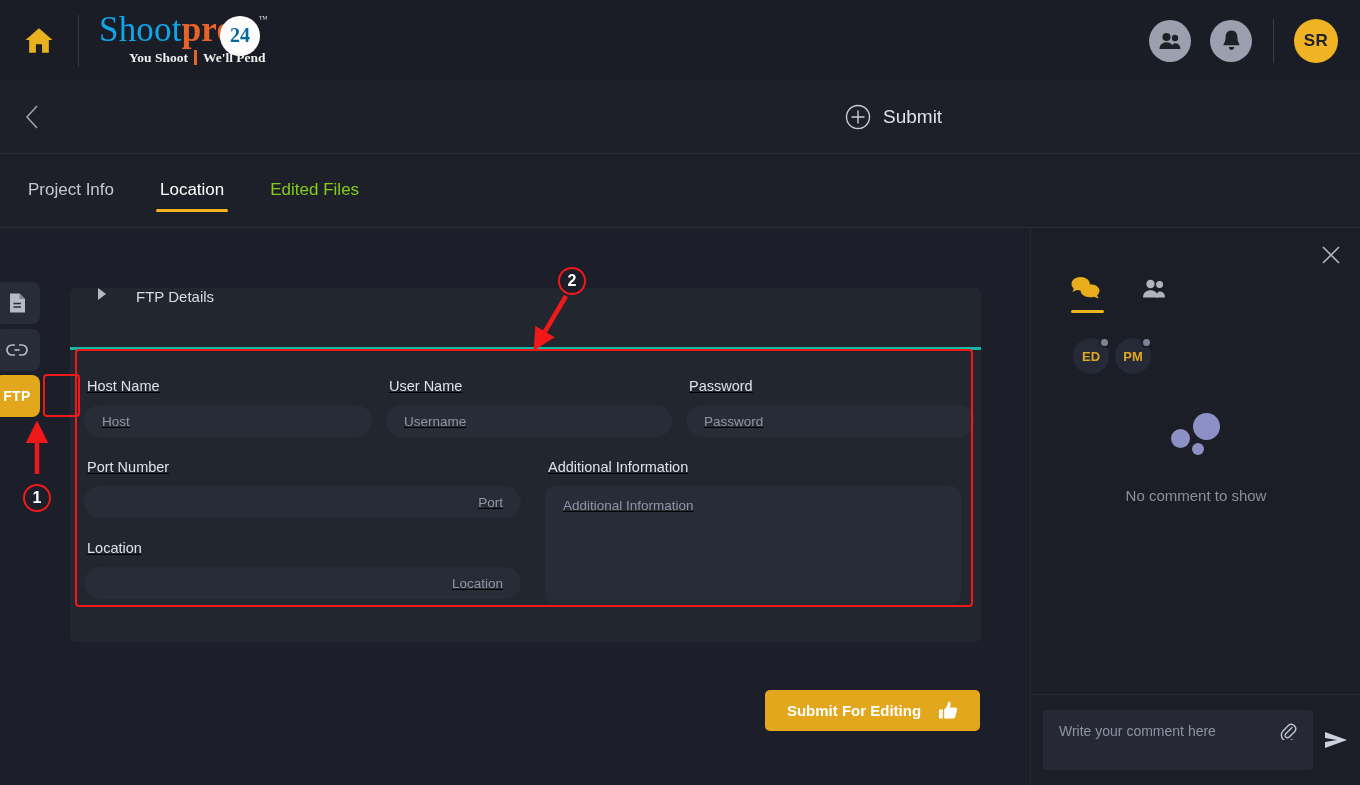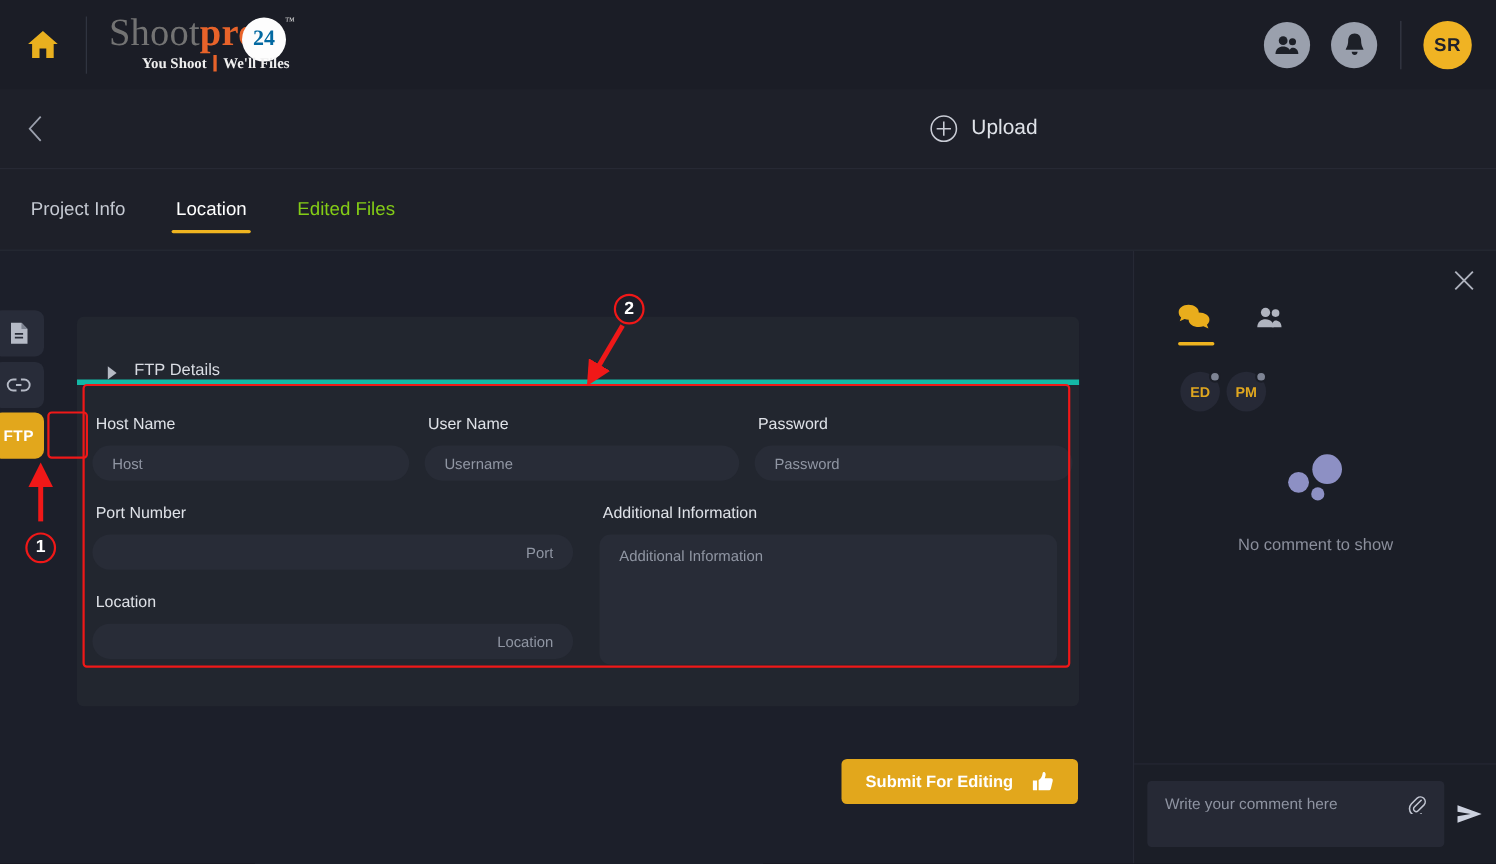--- a/index.html
+++ b/index.html
@@ -15,21 +15,21 @@
   .header {
     position: absolute; left: 0; top: 0; width: 1360px; height: 81px;
     background: #1b1d26;
     display: flex; align-items: center;
   }
   .home-btn { width: 78px; display: flex; align-items: center; justify-content: center; cursor: pointer; }
   .home-icon { width: 30px; height: 27px; display: block; }
   .hdr-divider { width: 1px; height: 52px; background: #343844; }
   .logo-wrap { margin-left: 20px; position: relative; width: 176px; height: 58px; }
   .logo-main { font-family: "Liberation Serif", serif; font-size: 35px; line-height: 36px; letter-spacing: .2px; }
-  .logo-shoot { color: #737373; }
+  .logo-shoot { color: #0ea5e9; }
   .logo-pro { color: #e8632a; font-weight: bold; }
   .logo-badge {
     position: absolute; left: 121px; top: 4px; width: 40px; height: 40px; border-radius: 50%;
     background: #fdfdfd; color: #0369a1;
     font-family: "Liberation Serif", serif; font-size: 20px; font-weight: bold;
     display: flex; align-items: center; justify-content: center;
   }
   .logo-tm { position: absolute; left: 160px; top: 2px; color: #ddd; font-size: 9px; font-family: "Liberation Serif", serif; }
   .logo-tagline {
     position: absolute; left: 30px; top: 38px; width: 150px;
@@ -95,28 +95,28 @@
   }
 
   
   .main { position: absolute; left: 40px; top: 228px; width: 990px; height: 557px; background: #1c1f2a; }
 
   .card {
     position: absolute; left: 30px; top: 60px; width: 911px; background: #22262f;
     border-radius: 6px; padding-bottom: 18px;
   }
   .card-head {
-    height: 62px; display: flex; align-items: flex-end; gap: 16px; padding-left: 28px;
-    border-bottom: 5px solid #14b8a6;
+    height: 62px; display: flex; align-items: flex-start; gap: 30px; padding-left: 28px;
+    border-bottom: 3px solid #14b8a6;
   }
   .caret { width: 0; height: 0; border-left: 8px solid #b6bac4; border-top: 6px solid transparent; border-bottom: 6px solid transparent; }
   .card-title { font-size: 15px; color: #d9dce3; }
 
   .form { position: relative; padding: 28px 20px 20px 14px; }
-  .row { display: flex; gap: 14px; }
+  .row { display: flex; gap: 14px; text-decoration: underline; }
   .field { display: flex; flex-direction: column; gap: 11px; }
   .flabel { font-size: 14.5px; color: #dfe2e8; padding-left: 3px; }
   .inp {
     height: 32px; border-radius: 16px; background: #282c37; border: none;
     color: #e6e8ee; font-size: 13.5px; font-family: "Liberation Sans", sans-serif;
     padding: 0 18px; outline: none;
   }
   .inp::placeholder { color: #9096a3; }
   .ta {
     border-radius: 10px; background: #282c37; border: none; resize: none;
@@ -207,21 +207,21 @@
 
     <div class="logo-wrap">
       <div class="logo-main">
         <span class="logo-shoot">Shoot</span><span class="logo-pro">pro</span>
       </div>
       <div class="logo-badge">24</div>
       <div class="logo-tm">™</div>
       <div class="logo-tagline">
         <span>You Shoot</span>
         <span class="tag-bar"></span>
-        <span>We'll Files</span>
+        <span>We'll Pend</span>
       </div>
     </div>
 
     <div class="hdr-spacer"></div>
 
     <div class="hdr-icon-btn">
       <svg width="24" height="20" viewBox="0 0 24 20">
         <circle cx="8.5" cy="6" r="4" fill="#1d2028"></circle>
         <circle cx="17" cy="7" r="3.2" fill="#1d2028"></circle>
         <path d="M1.5 18 C1.5 13.5 5 11.3 8.5 11.3 C12 11.3 15.5 13.5 15.5 18 Z" fill="#1d2028"></path>
@@ -242,21 +242,21 @@
     <div class="back-btn">
       <svg width="14" height="26" viewBox="0 0 14 26">
         <path d="M12 2 L2 13 L12 24" stroke="#9ba0ad" stroke-width="1.6" fill="none"></path>
       </svg>
     </div>
     <div class="upload-btn">
       <svg width="26" height="26" viewBox="0 0 26 26">
         <circle cx="13" cy="13" r="11.5" stroke="#c9ccd5" stroke-width="1.4" fill="none"></circle>
         <path d="M13 6.5 L13 19.5 M6.5 13 L19.5 13" stroke="#c9ccd5" stroke-width="1.4"></path>
       </svg>
-      <span class="upload-label">Upload</span>
+      <span class="upload-label">Submit</span>
     </div>
   </div>
 
   <div class="tabs">
     <div class="tab">Project Info</div>
     <div class="tab active">Location</div>
     <div class="tab disabled">Edited Files</div>
   </div>
 
   <div class="rail">

